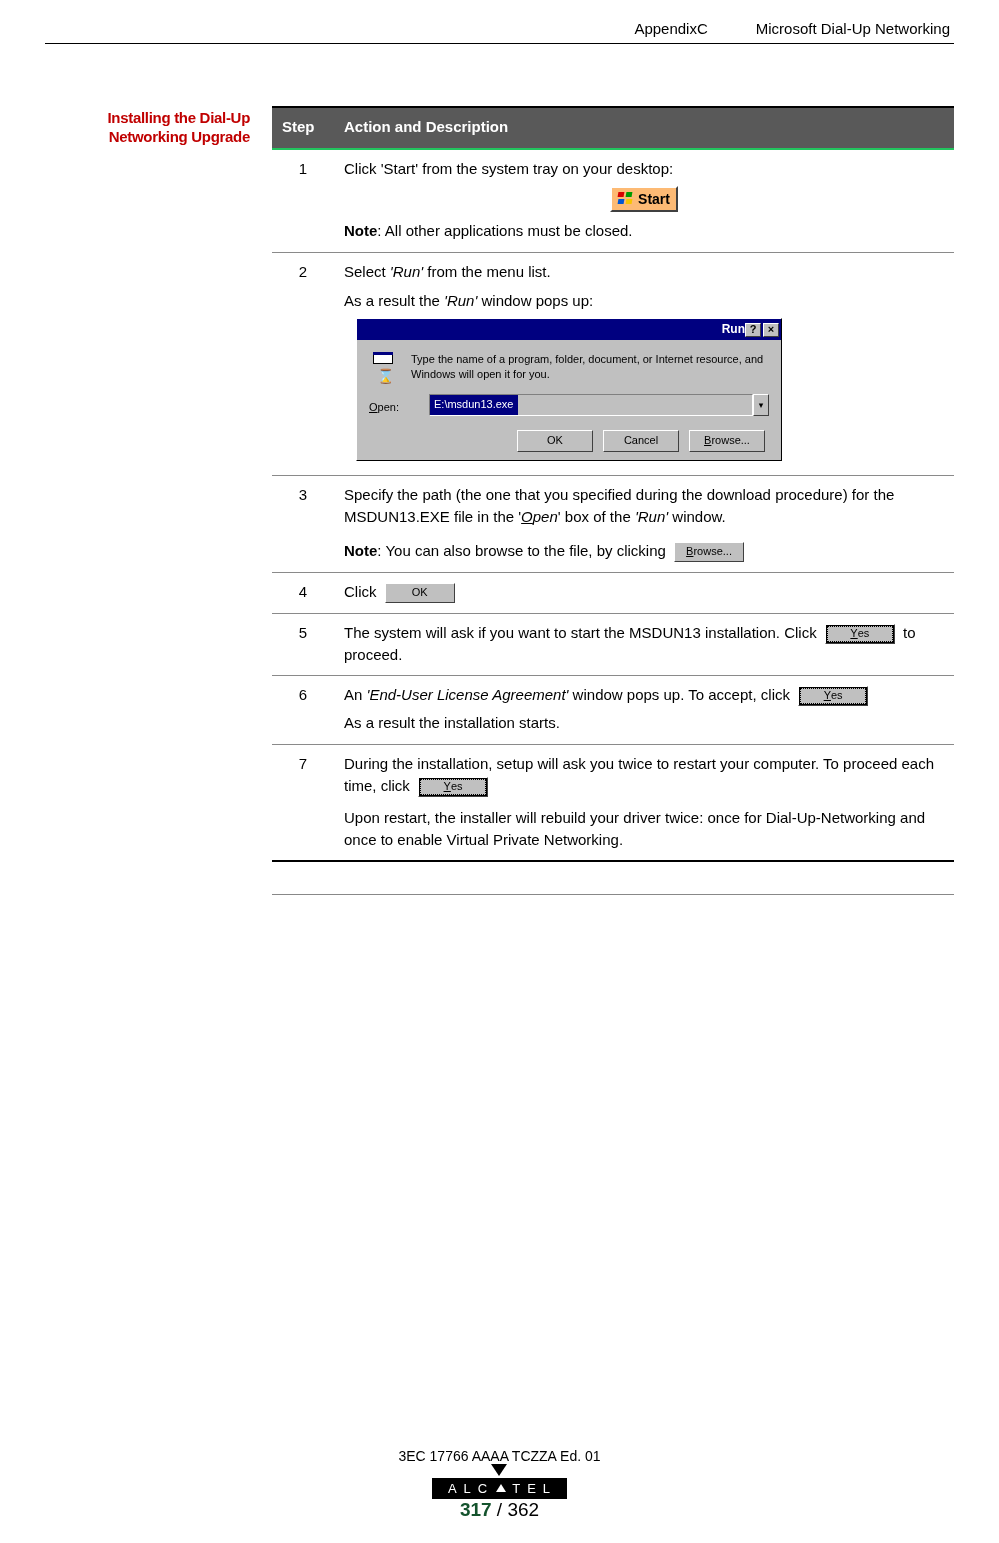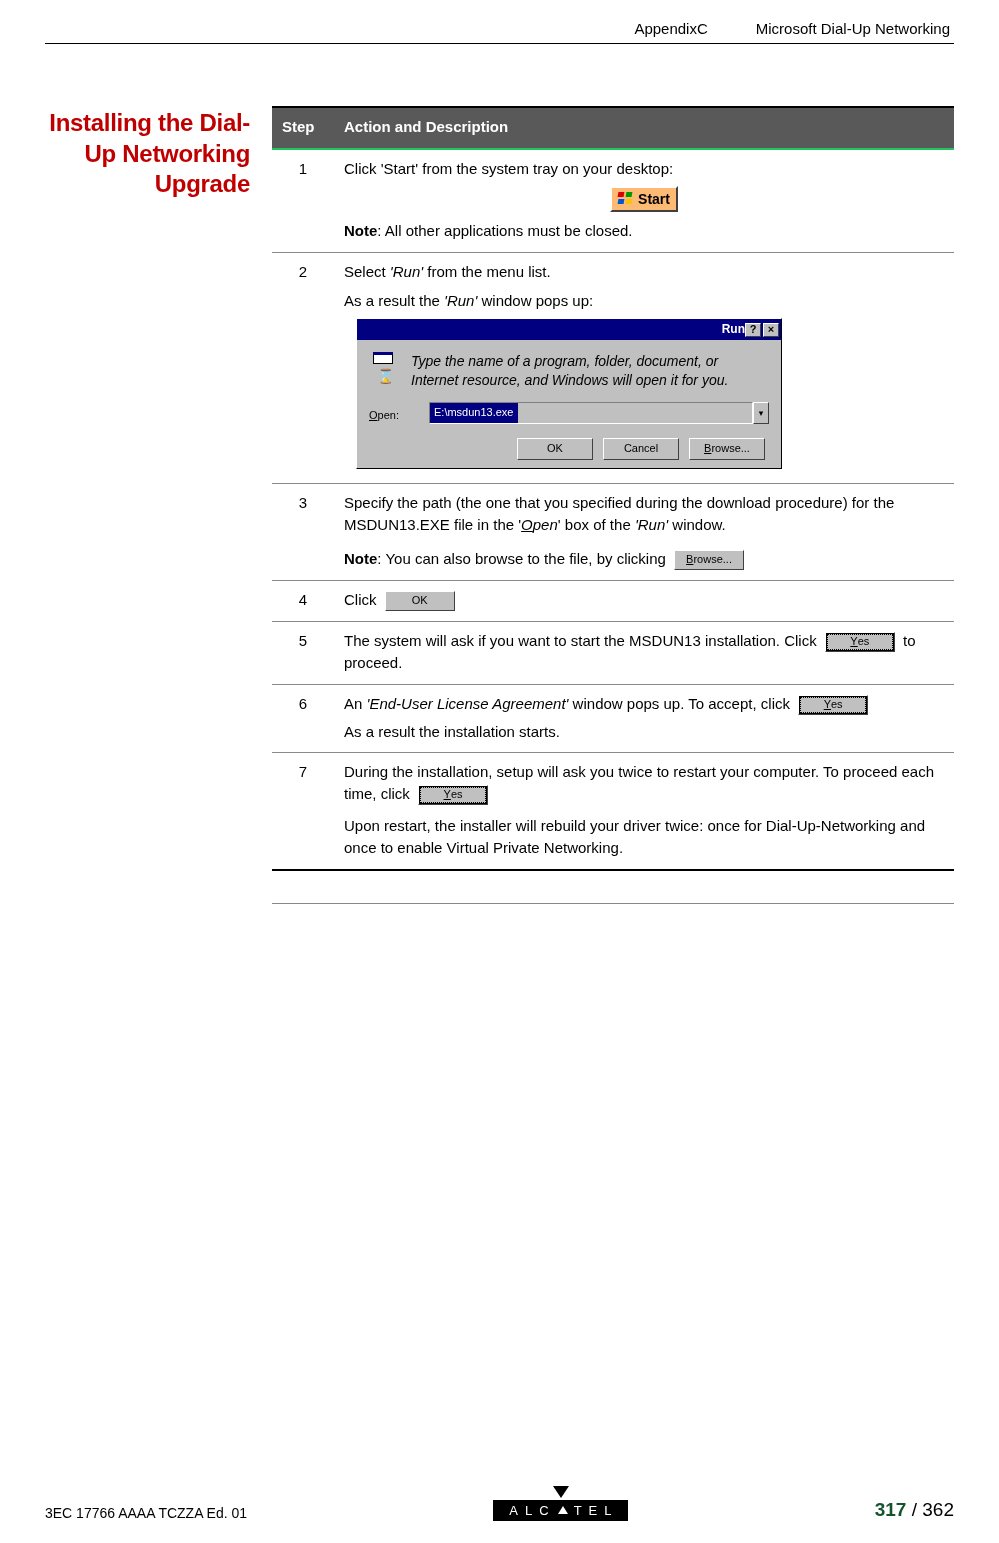--- a/index.html
+++ b/index.html
@@ -29,21 +29,21 @@
   }
   .content-wrap {
     display: flex;
     gap: 22px;
   }
   .side-heading {
     width: 205px;
     text-align: right;
     color: #c00000;
     font-weight: 700;
-    font-size: 24px;
+    font-size: 15px;
     line-height: 1.28;
     font-family: "Arial Narrow", Arial, sans-serif;
     letter-spacing: -0.3px;
     padding-top: 4px;
   }
   .main-col {
     flex: 1;
     padding-top: 2px;
   }
   .intro { margin: 0 0 10px 0; }
@@ -142,21 +142,21 @@
   }
   .run-icon .win-rect {
     position:absolute; left:4px; top:0; width:20px; height:12px;
     background:#fff; border:1px solid #000;
   }
   .run-icon .win-rect-bar { position:absolute; left:4px; top:0; width:20px; height:3px; background:#000080; }
   .run-icon .hourglass {
     position:absolute; left:8px; top:14px; width:14px; height:14px;
   }
   .run-icon .hourglass::before { content:"\231B"; font-size:14px; color:#8a5a00; }
-  .run-text { font-size: 14px; line-height: 1.35; color:#000;font-style:italic; }
+  .run-text { font-size: 11px; line-height: 1.35; color:#000; }
   .run-row2 { display:flex; align-items:flex-end; gap:10px; margin-bottom:14px; }
   .run-label { font-size: 11px; }
   .run-input-wrap { flex:1; display:flex;padding-left:20px; }
   .run-input {
     flex:1;
     background:#fff;
     border-top:1px solid #808080; border-left:1px solid #808080;
     border-right:1px solid #fff; border-bottom:1px solid #fff;
     font-size:11px; padding:2px 4px;
     color:#fff;
@@ -195,23 +195,24 @@
     border:0; border-top:1px solid #888;
     margin: 32px 0 0 227px;
     width: calc(100% - 227px);
   }
 
   
   .footer {
     position: absolute;
     left: 45px; right: 45px; bottom: 22px;
     display: flex;
-    align-items: flex-end;
+    align-items: center;
     justify-content: space-between;
     font-size: 14px;
+    flex-direction: column;
   }
   .alc-logo {
     position: relative;
     text-align: center;
   }
   .alc-tri {
     width: 0; height: 0;
     border-left: 8px solid transparent;
     border-right: 8px solid transparent;
     border-top: 12px solid #000;

